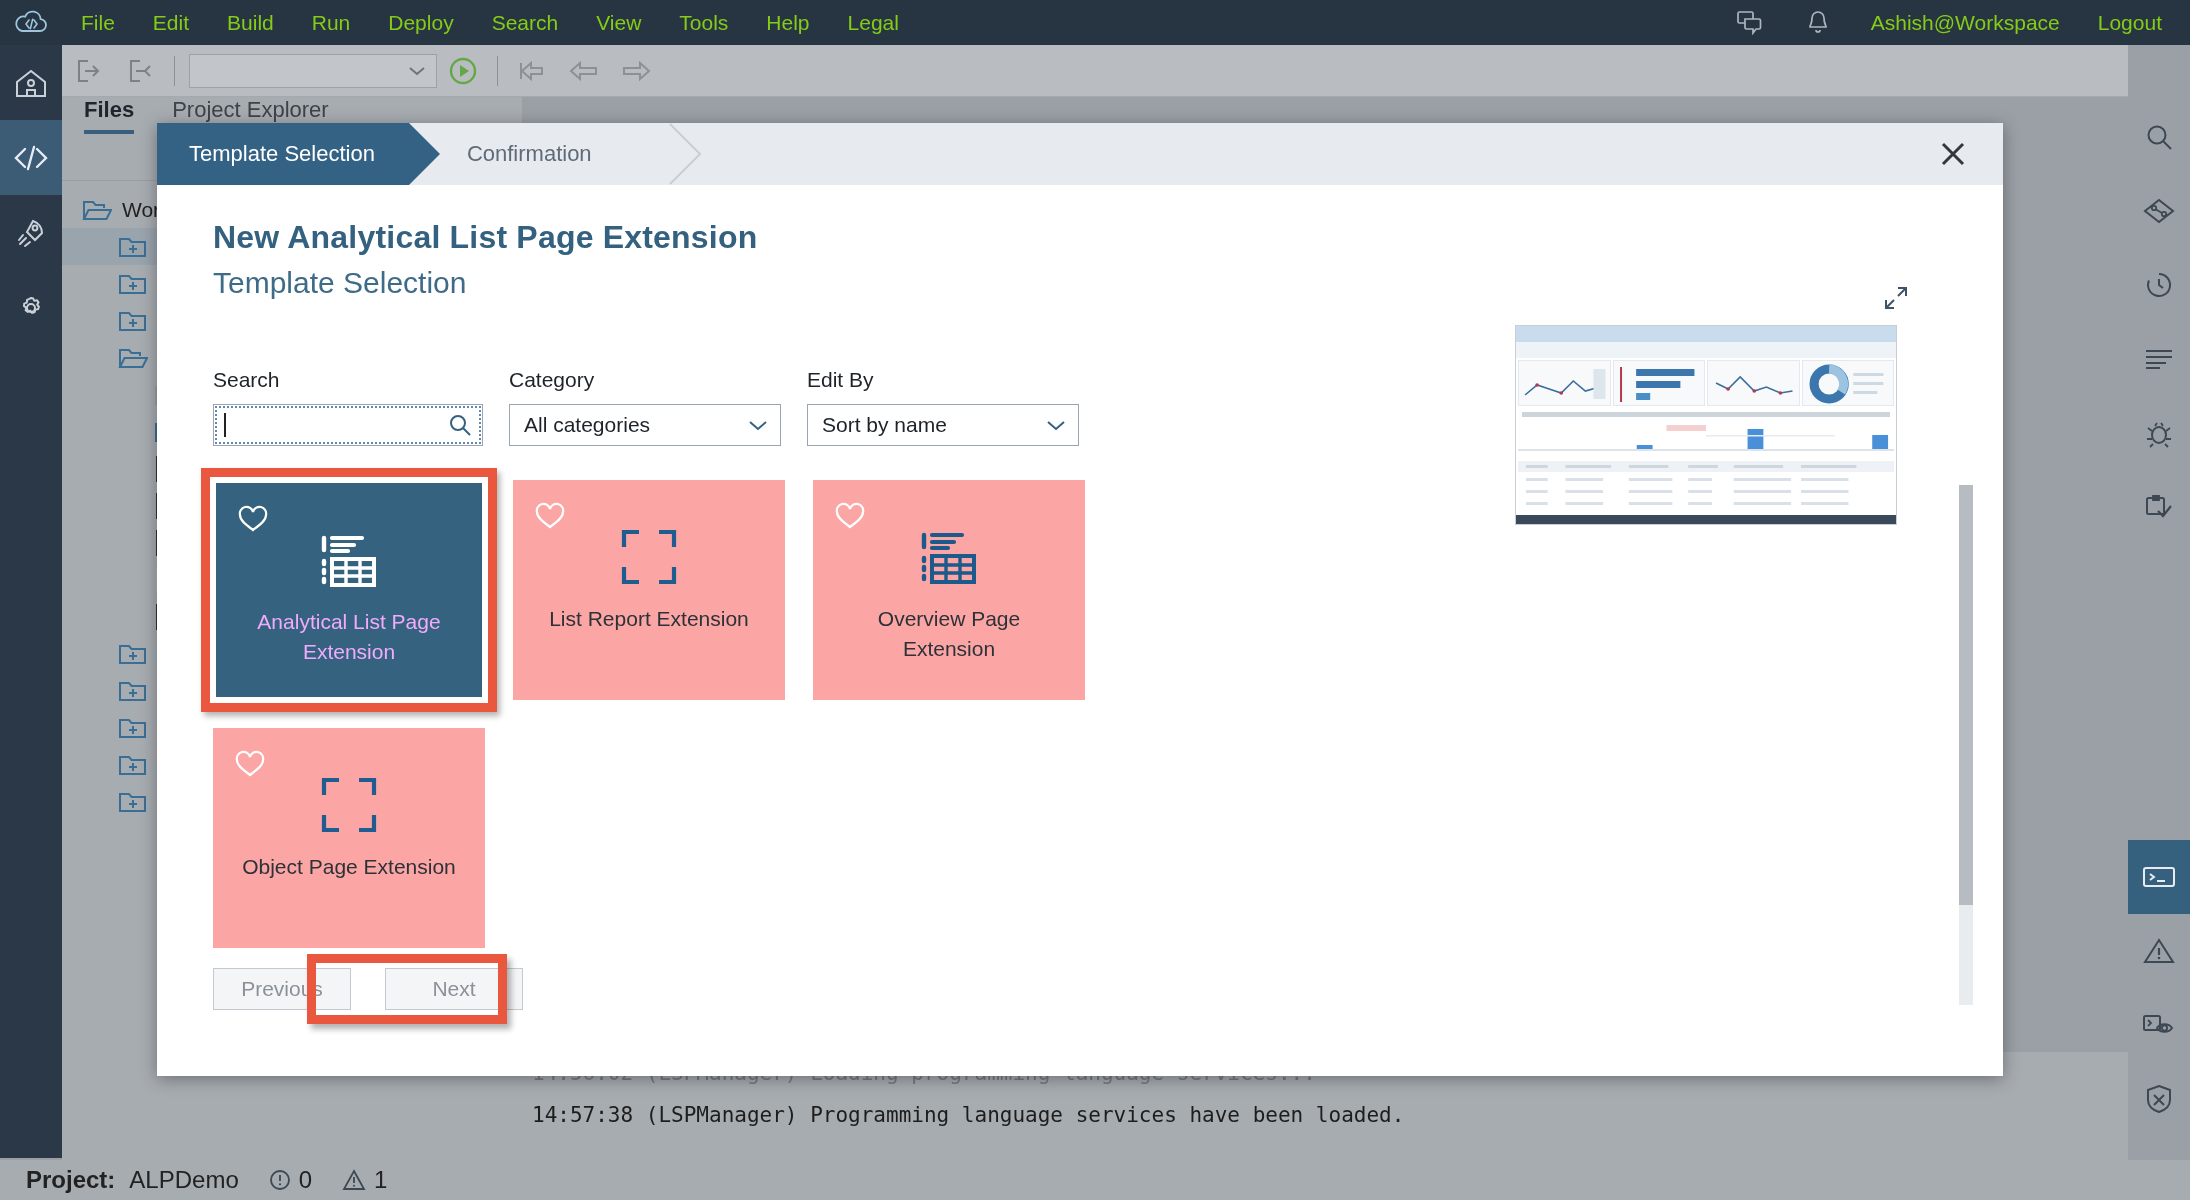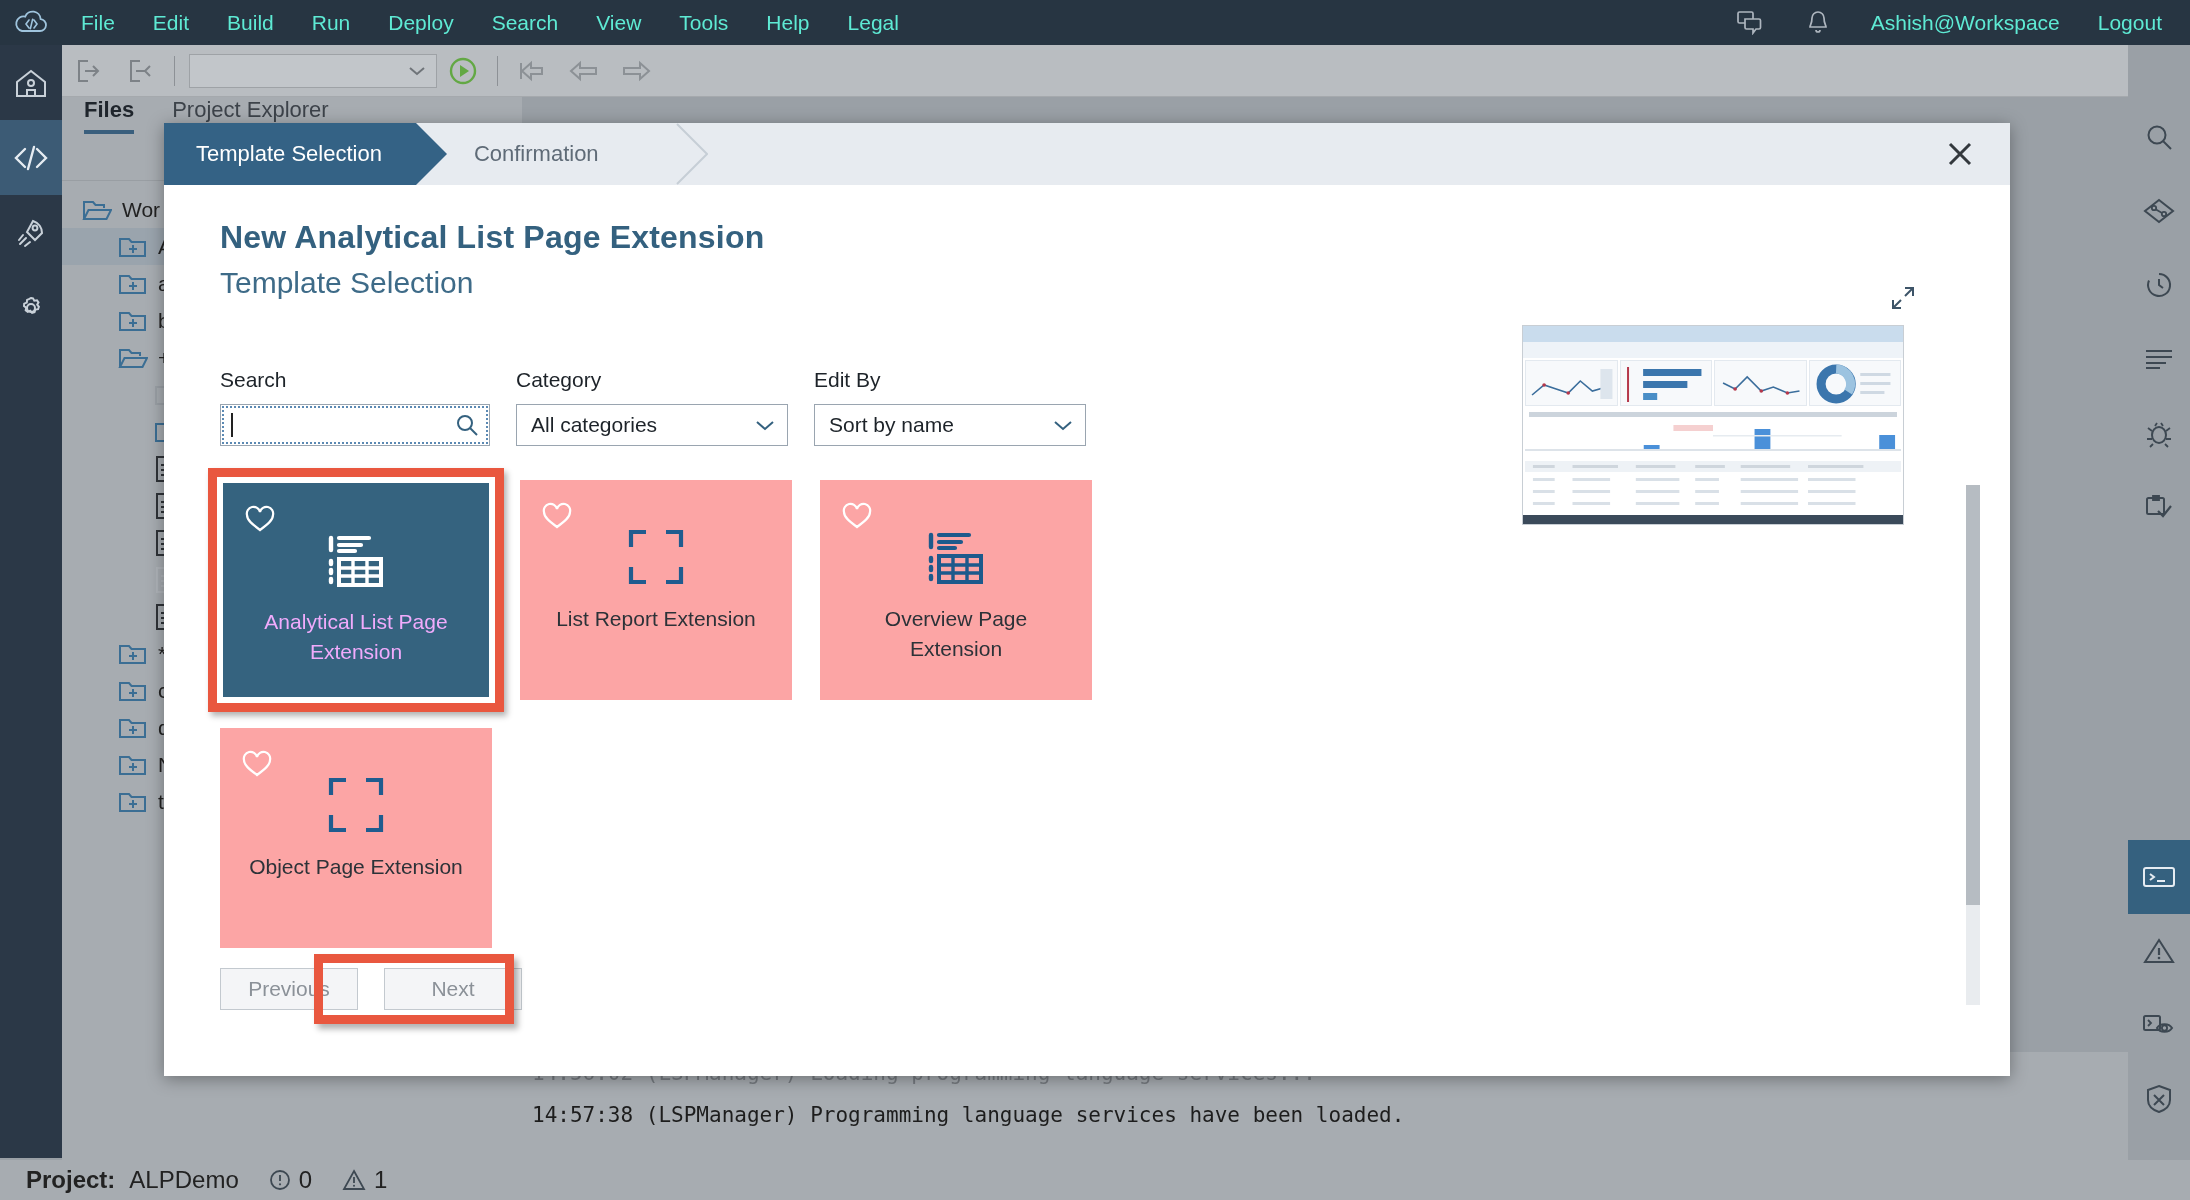--- a/index.html
+++ b/index.html
@@ -7,21 +7,21 @@
     width: 2190px; height: 1200px;
     font-family: "Liberation Sans", sans-serif;
     overflow: hidden; background: #9aa0a6;
   }
   #app { position: relative; width: 2190px; height: 1200px; }
 
   
   .menubar {
     position: absolute; top: 0; left: 0; width: 2190px; height: 45px;
     background: #273542; display: flex; align-items: center;
-    color: #5eead4; font-size: 21px;
+    color: #84cc16; font-size: 21px;
   }
   .logo-cloud { width: 62px; display: flex; align-items: center; justify-content: center; }
   .menubar .mi { padding: 0 19px; line-height: 45px; cursor: default; white-space: nowrap; }
   .menubar .spacer { flex: 1; }
   .menubar .hicon { padding: 0 22px; display: flex; align-items: center; }
   .menubar .user { padding: 0 20px; }
   .menubar .logout { padding: 0 28px 0 18px; }
 
   
   .leftrail {
@@ -86,21 +86,21 @@
   .statusbar {
     position: absolute; left: 0; bottom: 0; width: 2190px; height: 40px;
     background: #a7acb1; display: flex; align-items: center;
     font-size: 24px; color: #222; padding-left: 26px; gap: 14px;
   }
   .statusbar b { font-weight: bold; }
   .sb-item { display: flex; align-items: center; gap: 8px; margin-left: 16px; }
 
   
   .dialog {
-    position: absolute; left: 164px; top: 123px; width: 1846px; height: 953px;
+    position: absolute; left: 157px; top: 123px; width: 1846px; height: 953px;
     background: #ffffff; box-shadow: 0 3px 16px rgba(0,0,0,.35);
   }
   .wizard-head {
     height: 62px; background: #e7ebf0; display: flex; align-items: stretch; position: relative;
   }
   .wz-step {
     display: flex; align-items: center; font-size: 22px; padding-left: 32px;
     position: relative; color: #5f6b77;
   }
   .wz-step.active { background: #346285; color: #ffffff; padding-right: 34px; }
@@ -170,21 +170,21 @@
   .preview-img {
     margin-top: 14px; width: 382px; height: 200px; border: 1px solid #c8ced4;
     position: relative; overflow: hidden; background: #fff; filter: blur(.4px);
   }
   .scroll-track {
     position: absolute; right: 30px; top: 300px; width: 14px; height: 520px; background: #e9ecef;
   }
   .scroll-thumb { width: 14px; height: 420px; background: #b6bcc2; }
 
   
-  .dlg-footer { position: absolute; left: 56px; bottom: 66px; display: flex; gap: 26px; text-align: right; }
+  .dlg-footer { position: absolute; left: 56px; bottom: 66px; display: flex; gap: 34px; text-align: right; }
   .btn {
     width: 138px; height: 42px; border: 1px solid #c3c9cf; background: #f4f5f7;
     font-size: 21px; color: #8b9198; display: flex; align-items: center; justify-content: center;
   }
   .annot-btn {
     position: absolute; left: 150px; bottom: 52px; width: 200px; height: 70px;
     border: 9px solid #e9573f; box-shadow: 4px 5px 6px rgba(0,0,0,.3); pointer-events: none;
   }
 
   

